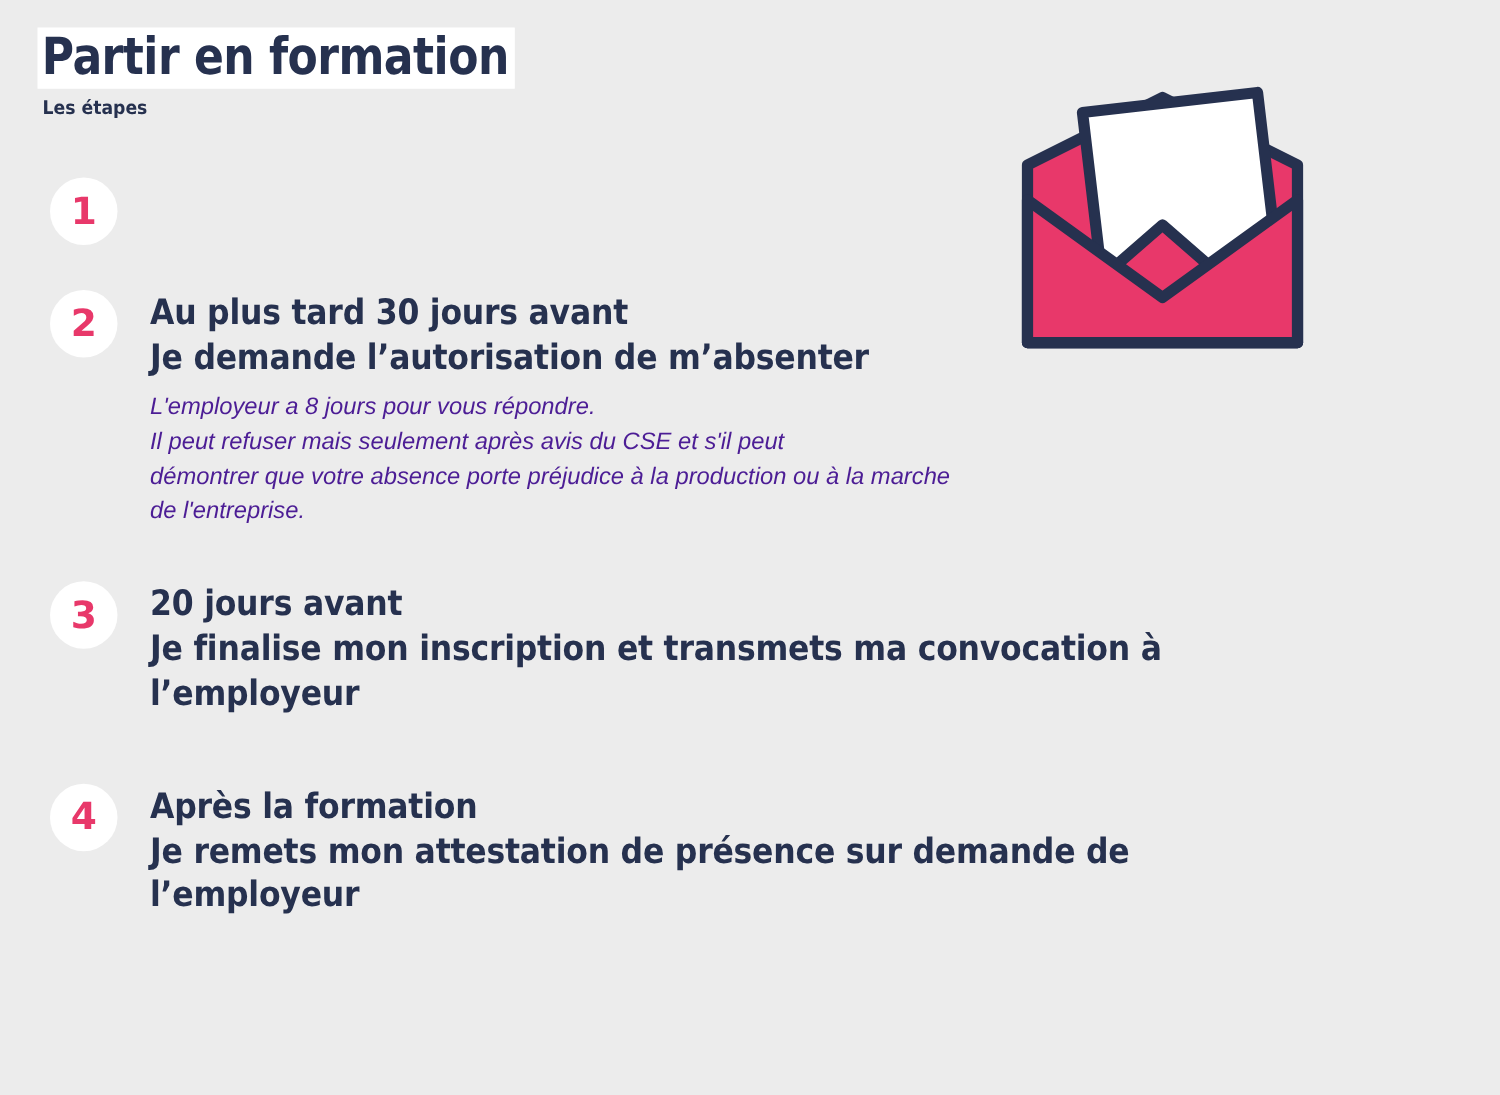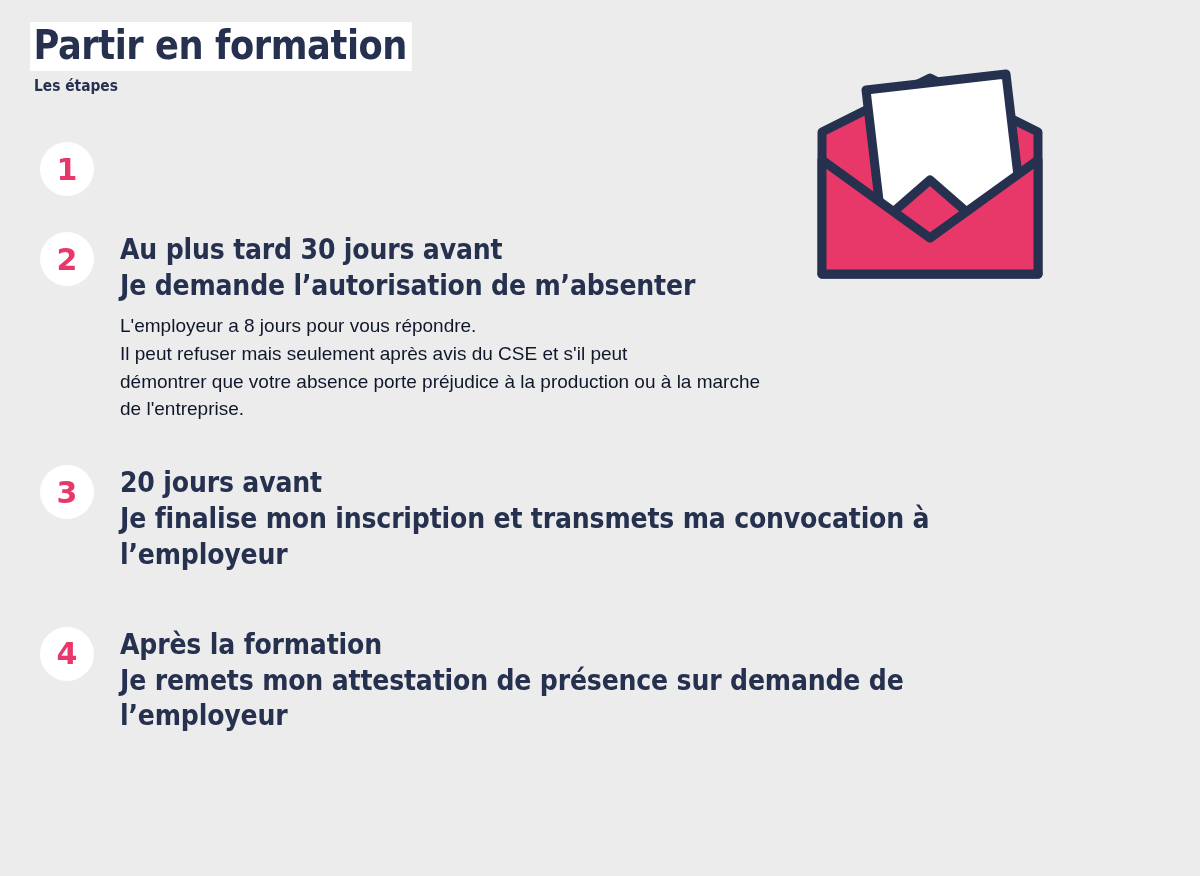--- a/index.html
+++ b/index.html
@@ -89,26 +89,27 @@
     font-family: "DejaVu Sans", sans-serif;
     font-weight: bold;
     font-size: 28px;
     line-height: 1.28;
     letter-spacing: -0.2px;
     transform: scaleX(0.90);
     transform-origin: left top;
     white-space: pre-line;
   }
   .step-note {
-    color: #0f172a;
+    color: #4c1d95;
     font-family: "Liberation Sans", sans-serif;
     font-size: 19px;
     line-height: 1.47;
     margin-top: 8px;
     white-space: pre-line;
+    font-style: italic;
   }
 
   
   .step-1 { margin-bottom: 34px; }
   .step-2 { margin-bottom: 40px; }
   .step-3 { margin-bottom: 52px; }
 
   
   .envelope {
     position: absolute;

